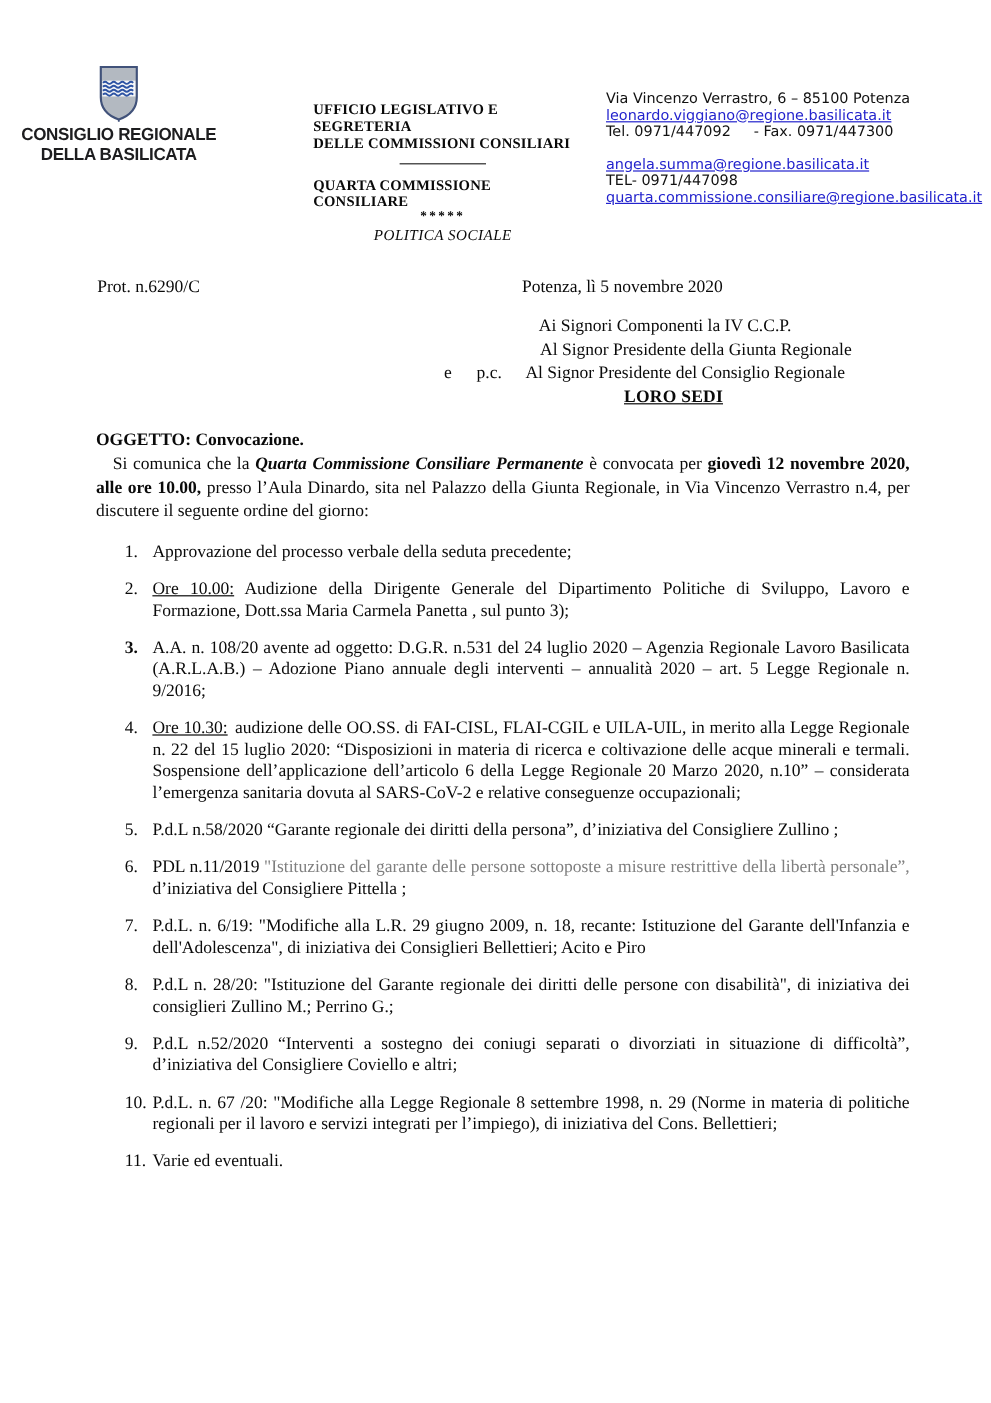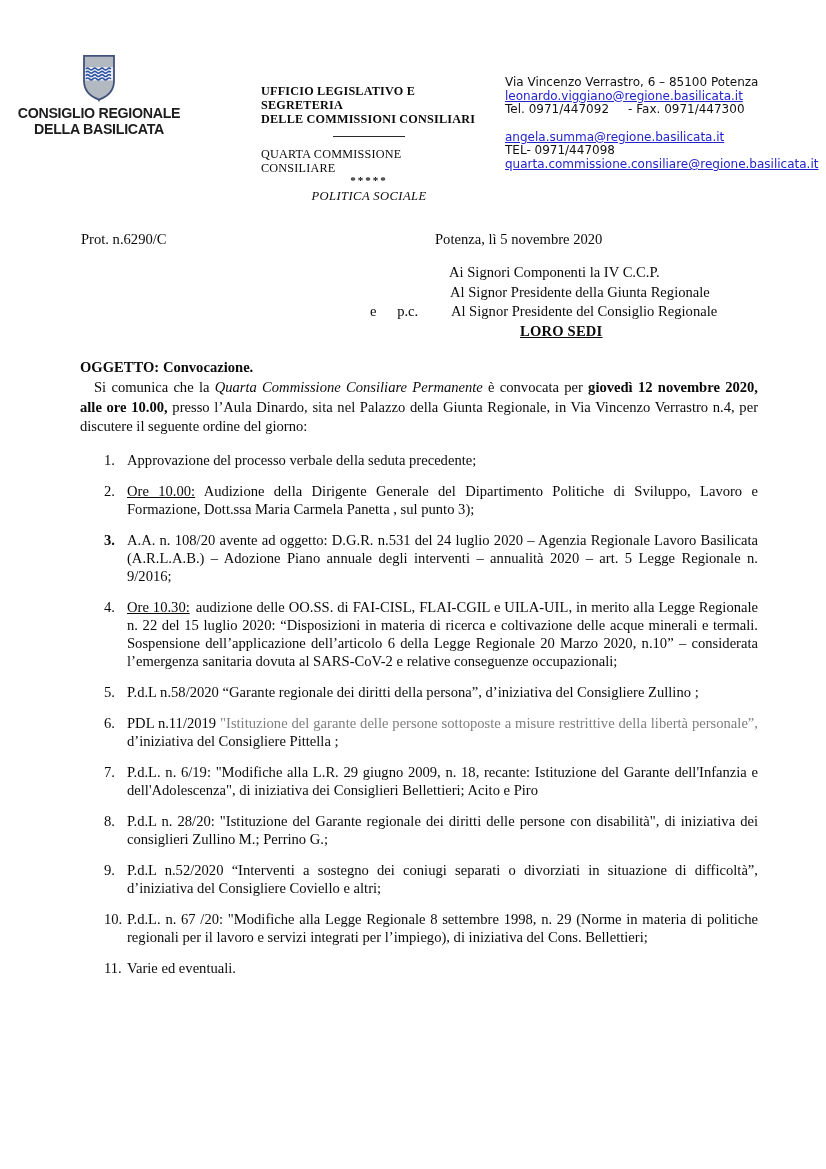--- a/index.html
+++ b/index.html
@@ -21,21 +21,21 @@
     font-family:"Liberation Sans","DejaVu Sans",sans-serif;
     font-weight:bold; font-size:14.5px; line-height:16px; color:#1d1d1f;
     letter-spacing:-0.3px; transform:scaleX(0.98);
   }
 
   .center-head { position:absolute; left:261px; top:85px; width:216px; }
   .office-line {
     font-weight:bold; font-size:12.2px; line-height:13.8px; letter-spacing:0.2px;
   }
   .head-divider { width:72px; border-top:1.6px solid #2a2a2a; margin:10px auto 11px auto; }
-  .commission-line { font-weight:normal; font-size:12.2px; line-height:13.8px; letter-spacing:0.2px; }
+  .commission-line { font-weight:bold; font-size:12.2px; line-height:13.8px; letter-spacing:0.2px; }
   .stars-line { text-align:center; font-weight:bold; font-size:11px; line-height:9px; letter-spacing:2px; }
   .subtitle-line { text-align:center; font-weight:normal; font-style:italic; font-size:12.6px; line-height:15px; letter-spacing:0.4px; margin-top:4px; }
 
   .contact-block {
     position:absolute; left:505px; top:76px; width:310px;
     font-family:"DejaVu Sans","Liberation Sans",sans-serif;
     font-size:12px; line-height:13.6px; color:#111;
   }
   .contact-block .line { white-space:pre; display:block; }
   .email-link { color:#2323cd; text-decoration:underline; cursor:pointer; }
@@ -46,27 +46,27 @@
 
   .meta-row { position:relative; height:20px; }
   .prot { position:absolute; left:1px; top:0; }
   .date { position:absolute; left:355px; top:0; }
 
   .recipients { margin-top:12px; margin-left:290px; width:374px; line-height:19.6px; }
   .r1 { padding-left:79px; }
   .r2 { padding-left:80px; }
   .r3 .e { margin-left:0; }
   .r3 .pc { margin-left:17px; }
-  .r3 .rt { margin-left:29px; }
+  .r3 .rt { margin-left:16px; }
   .loro-sedi { padding-left:150px; font-weight:bold; text-decoration:underline; letter-spacing:0.2px; }
 
   .subject-block { margin-top:17px; line-height:19.6px; }
   .subject-line .lbl, .subject-line .val { font-weight:bold; }
   .intro-para { text-align:justify; text-indent:14px; }
-  .bi { font-weight:normal; font-style:italic; }
+  .bi { font-weight:bold; font-style:italic; }
   .b  { font-weight:bold; }
   .bu { font-weight:normal; text-decoration:underline; }
   .gray { color:#7f7f7f; }
 
   .agenda { margin-top:14px; padding-left:24px; }
   .agenda-item { display:flex; margin-bottom:13px; line-height:18px; }
   .agenda-item .num { flex:none; width:23px; }
   .agenda-item .itext { flex:1; text-align:justify; }
   .agenda-item .itext .gap4 { margin-left:6px; }
 

